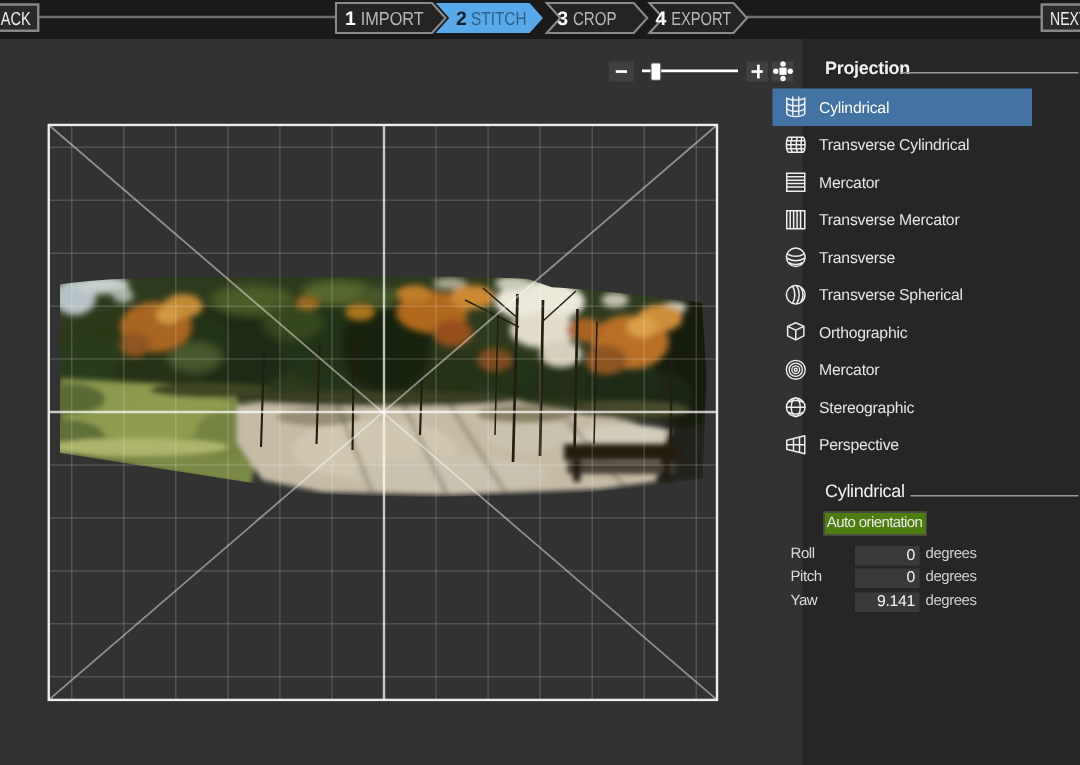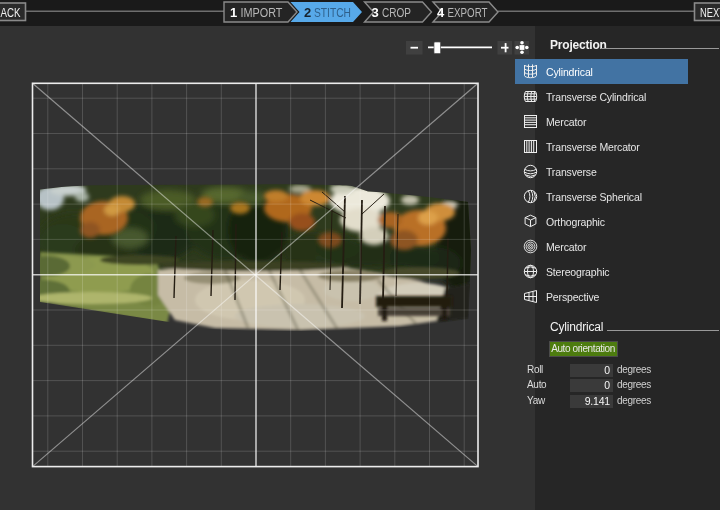--- a/index.html
+++ b/index.html
@@ -298,18 +298,18 @@
   <div class="rowlab">Perspective</div>
 </div>
 
 <div class="abs hdr" style="left:550px;top:320px;">Cylindrical</div>
 <div class="abs" style="left:607px;top:329.5px;width:112px;height:1px;background:#999;"></div>
 <div class="abs" style="left:548.5px;top:341px;width:69px;height:15.5px;background:#4d7c0f;border:1px solid #4a4a4a;box-sizing:border-box;color:#e8e8e8;font-size:10px;letter-spacing:-0.4px;text-align:center;line-height:13.5px;white-space:nowrap;overflow:hidden;">Auto orientation</div>
 
 <div class="olab" style="top:364px;">Roll</div>
 <div class="inp" style="top:364px;">0</div>
 <div class="deg" style="top:364px;">degrees</div>
-<div class="olab" style="top:379px;">Auto</div>
+<div class="olab" style="top:379px;">Pitch</div>
 <div class="inp" style="top:379px;">0</div>
 <div class="deg" style="top:379px;">degrees</div>
 <div class="olab" style="top:394.5px;">Yaw</div>
 <div class="inp" style="top:394.5px;">9.141</div>
 <div class="deg" style="top:394.5px;">degrees</div>
 
 </body></html>

